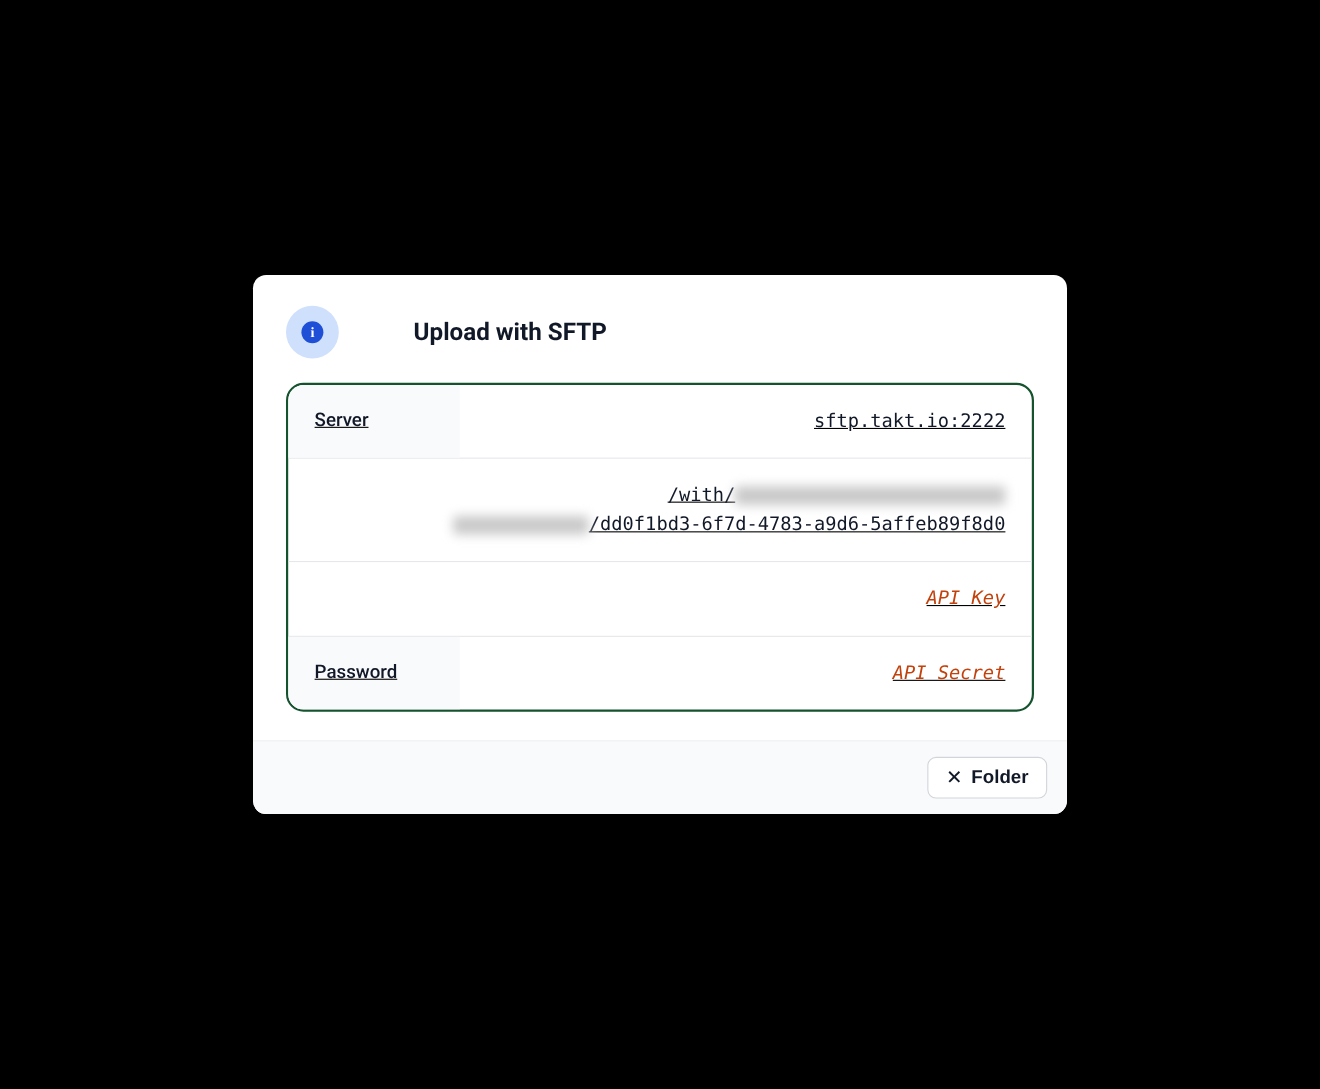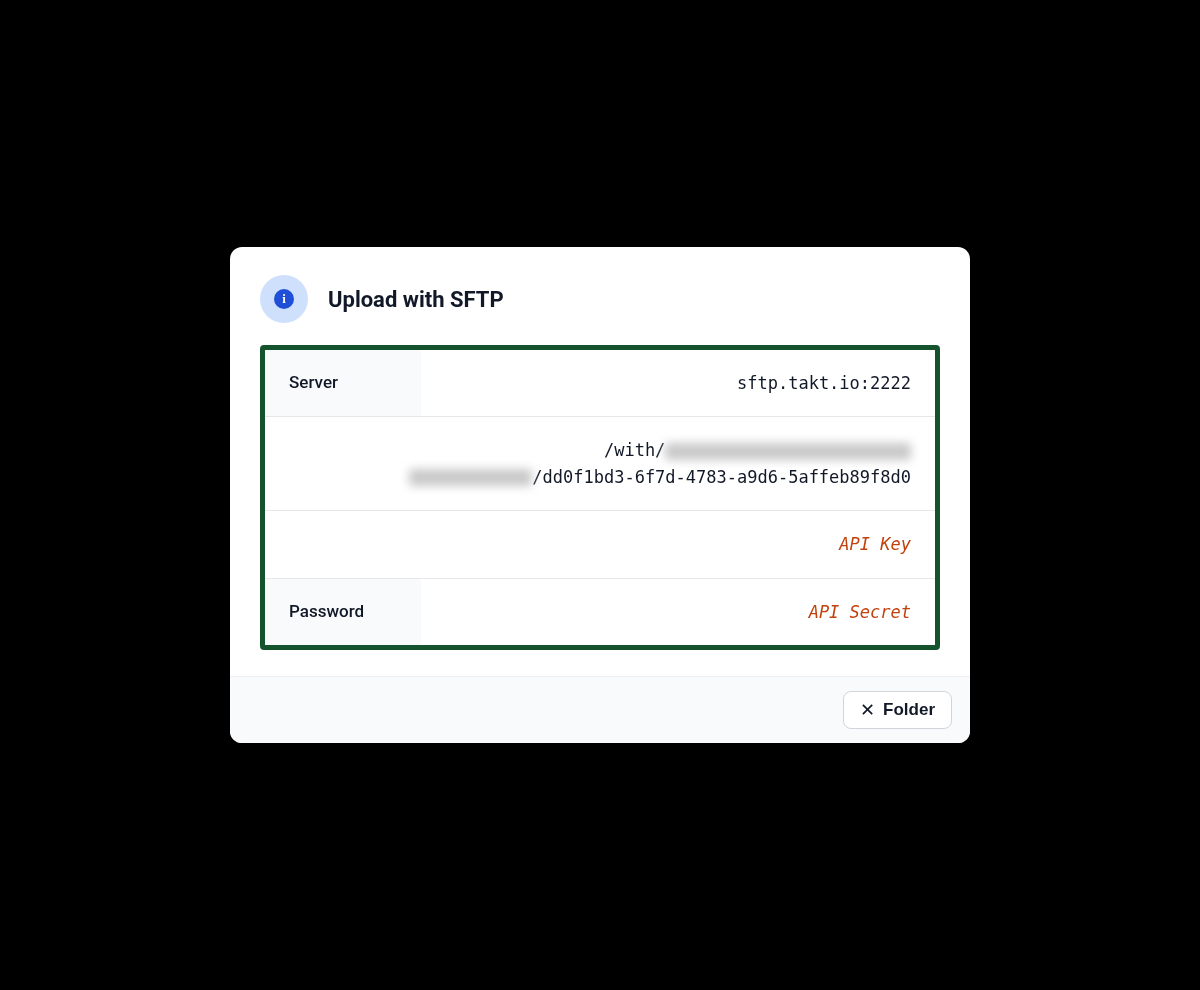--- a/index.html
+++ b/index.html
@@ -52,31 +52,33 @@
       align-items: center;
       justify-content: center;
       font-size: 13px;
       font-weight: 700;
       font-family: Georgia, serif;
     }
     .dialog-title {
       font-size: 22px;
       font-weight: 700;
       color: #111827;
+      margin-left: 48px;
     }
     .description {
       font-size: 18px;
       line-height: 1.5;
       color: #4b5563;
       margin-bottom: 24px;
     }
     .details-table {
-      border: 5px solid #14532d;
-      border-radius: 4px;
+      border: 2px solid #14532d;
+      border-radius: 16px;
       overflow: hidden;
+      text-decoration: underline;
     }
     .details-row {
       display: flex;
       border-top: 1px solid #e5e7eb;
     }
     .details-row:first-child {
       border-top: none;
     }
     .label-cell {
       width: 156px;

